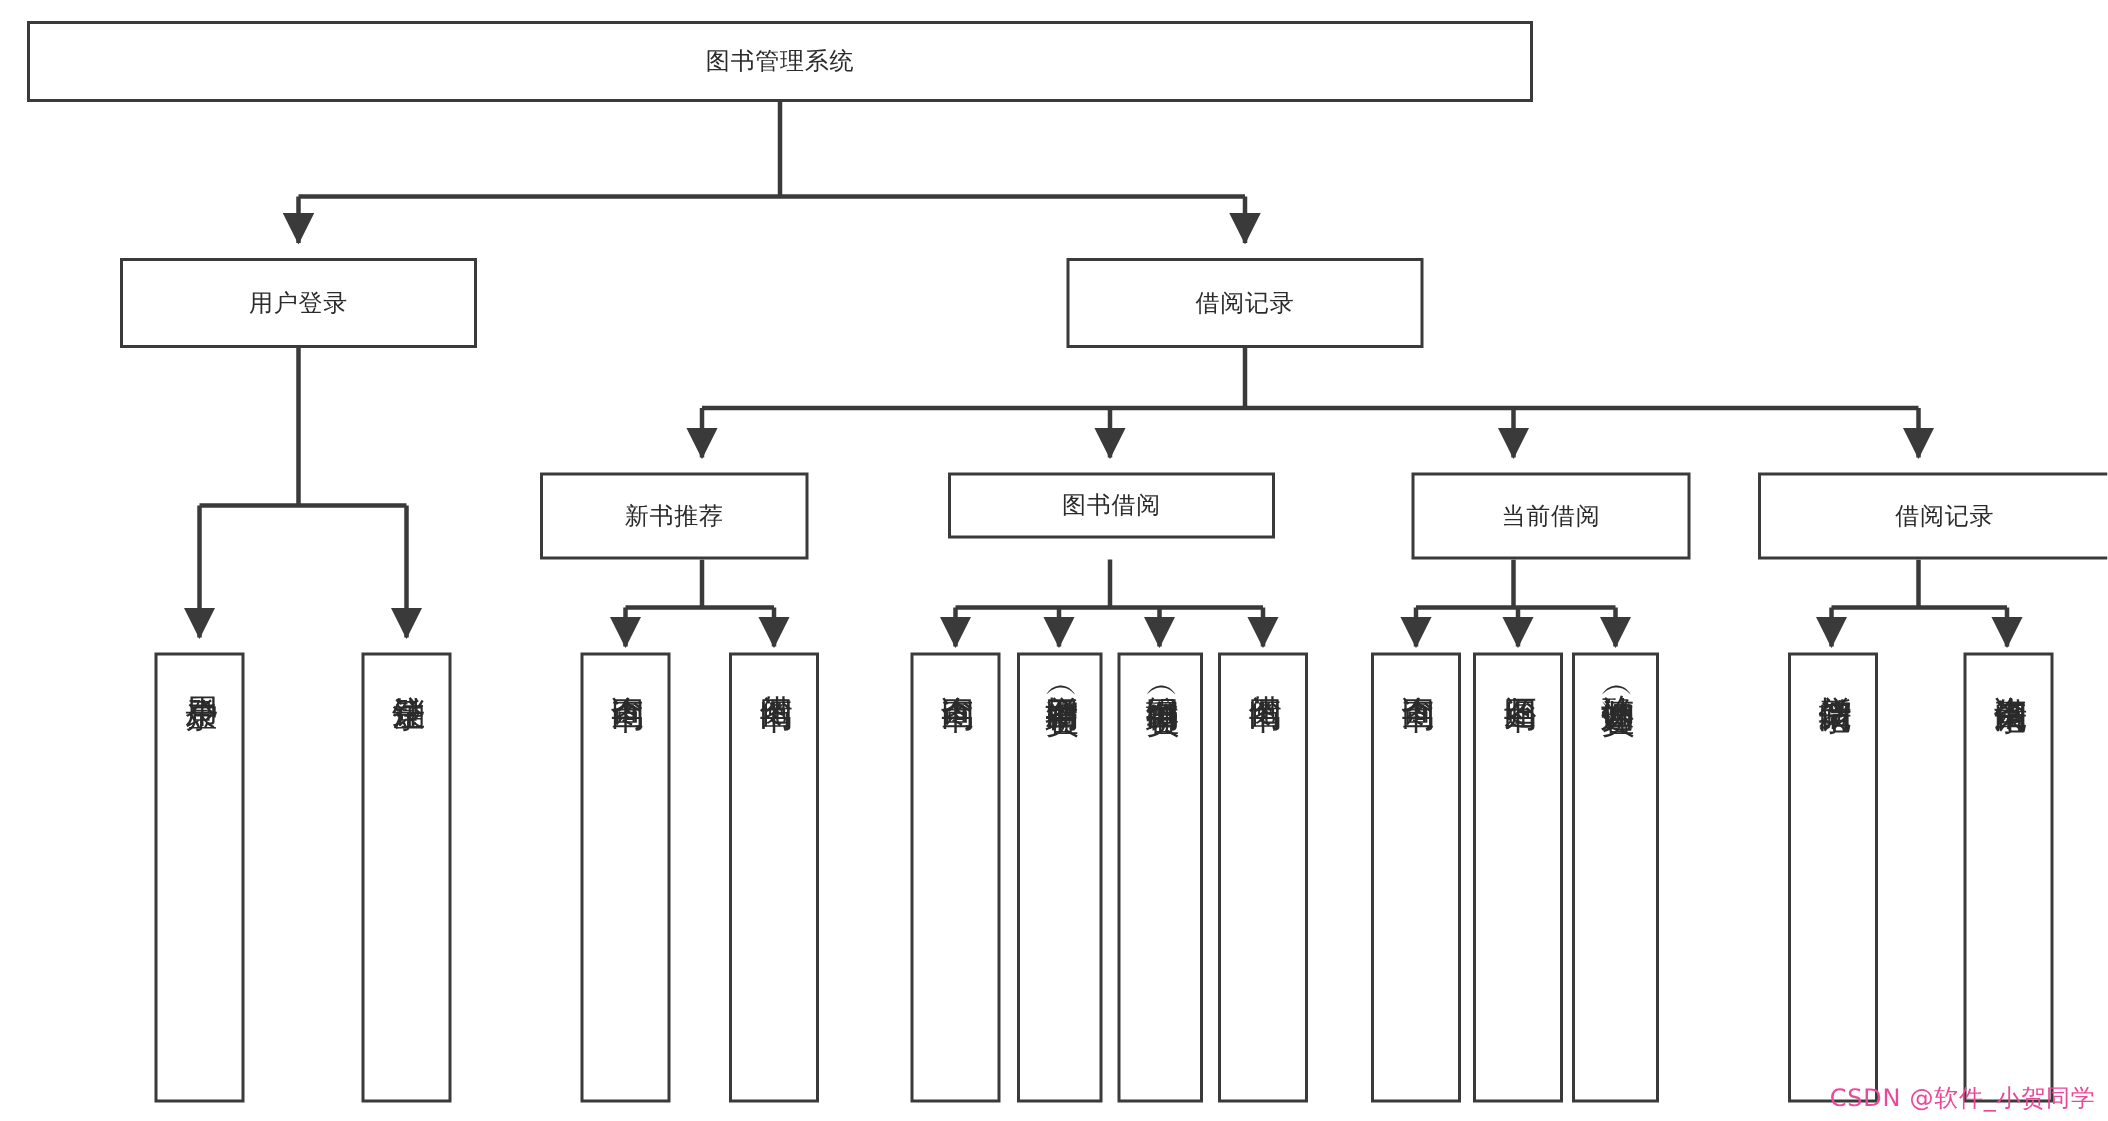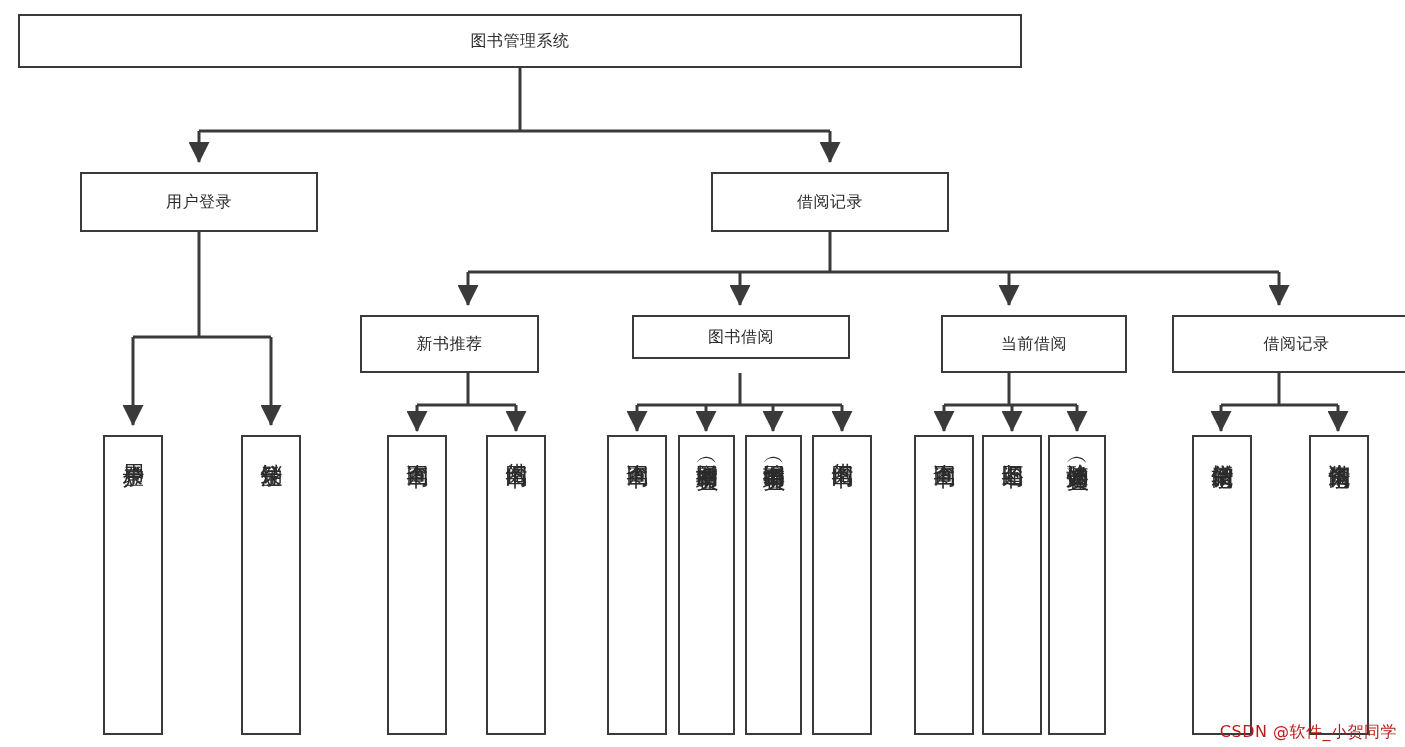--- a/index.html
+++ b/index.html
@@ -55,21 +55,21 @@
     text-orientation: upright;
     font-size: 22px;
     line-height: 1.04;
     letter-spacing: 1px;
   }
   .watermark {
     position: absolute;
     right: 8px;
     bottom: 4px;
     font-size: 16px;
-    color: #b91c1c;
+    color: #ec4899;
     letter-spacing: 0.5px;
     white-space: nowrap;
     pointer-events: none;
   }
 </style>
 </head>
 <body>
 
 <div id="diagram-root">
 

